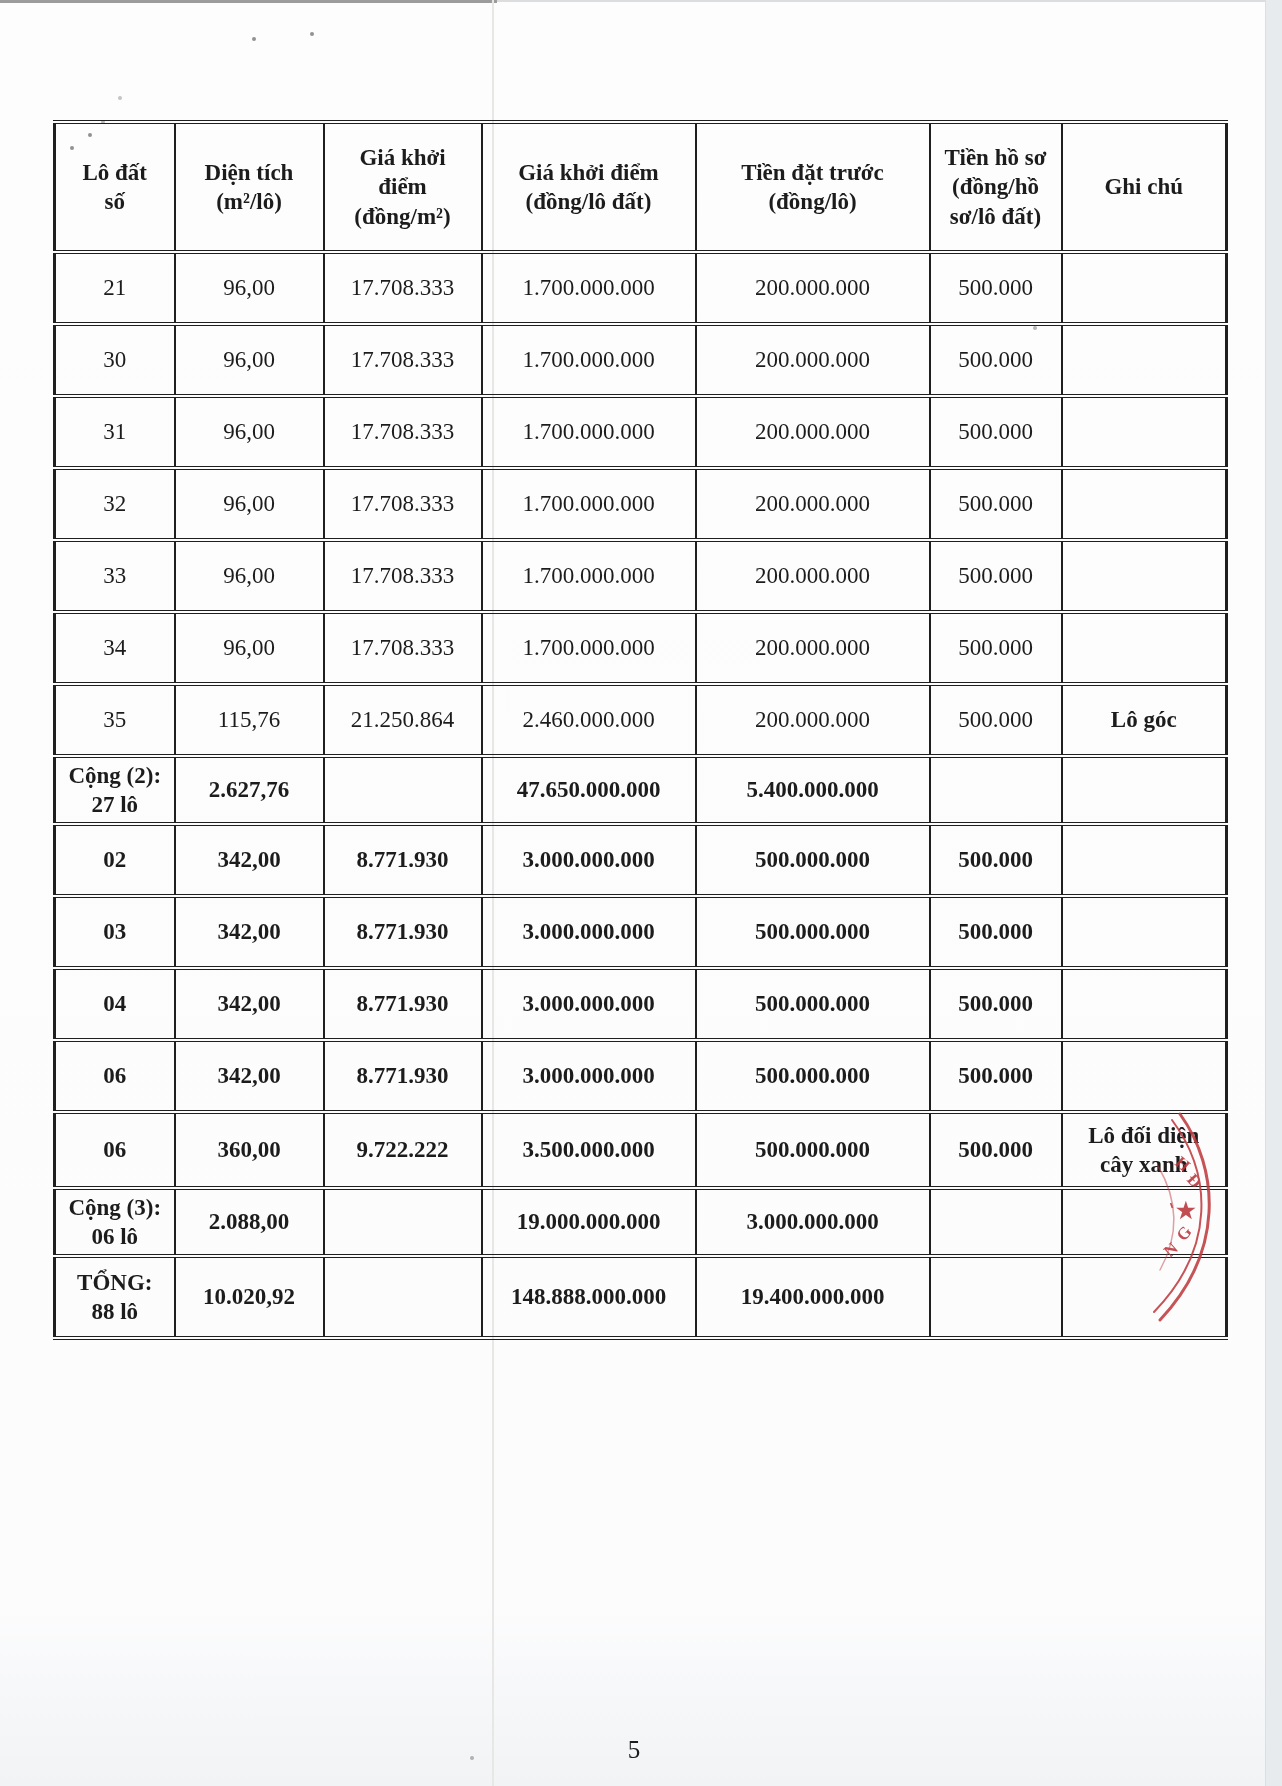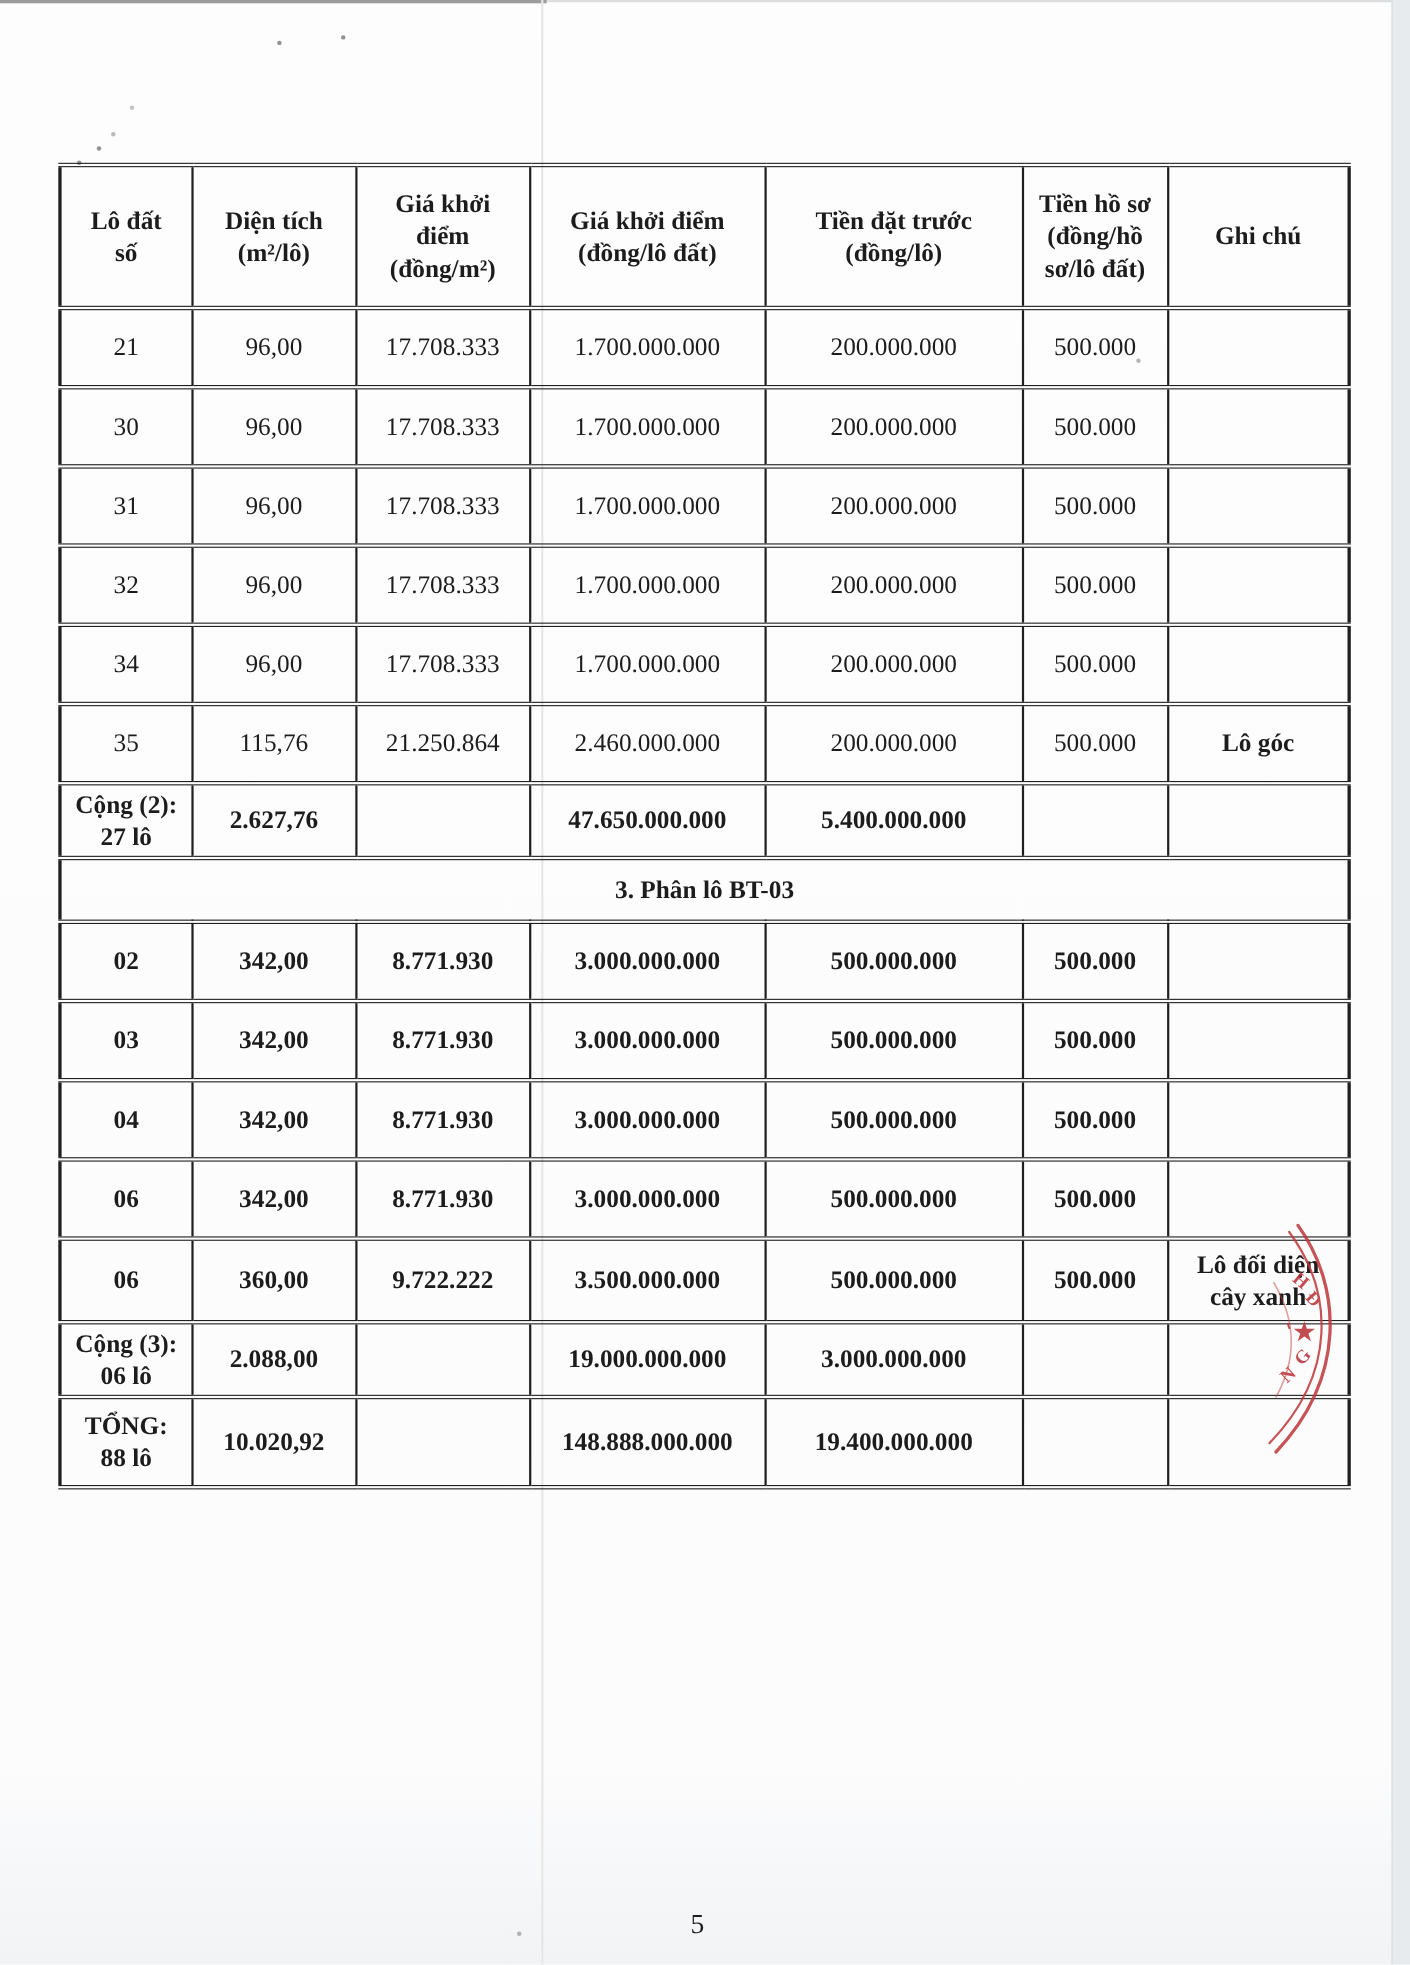--- a/index.html
+++ b/index.html
@@ -8,21 +8,21 @@
     background:linear-gradient(180deg,#fdfdfe 0%,#fcfcfd 90%,#f1f3f5 100%);
     font-family:"Liberation Serif","DejaVu Serif",serif;color:#1c1c1c;
   }
   .fold-line{position:absolute;left:492px;top:0;width:2px;height:1786px;background:#e7e7e5;}
   .edge-strip{position:absolute;right:0;top:0;width:16px;height:1786px;background:#e8ebee;border-left:1px solid #dbdfe3;}
   .top-edge{position:absolute;left:0;top:0;width:497px;height:3px;background:#4d4d4d;opacity:.55;}
   .top-edge-faint{position:absolute;left:497px;top:0;width:785px;height:2px;background:#9aa0a6;opacity:.35;}
   .speck{position:absolute;width:4px;height:4px;border-radius:50%;background:#6d6d6d;opacity:.75;}
 
   table.tbl{
-    position:absolute;left:53px;top:148px;width:1172px;
+    position:absolute;left:53px;top:120px;width:1172px;
     border-collapse:collapse;table-layout:fixed;background:transparent;
     border-left:3px solid #1f1f1f;border-right:3px solid #1f1f1f;
   }
   .tbl th,.tbl td{
     border:2px solid #1f1f1f;
     border-top:4px double #1f1f1f;border-bottom:4px double #1f1f1f;
     padding:0 6px;text-align:center;vertical-align:middle;
     font-size:23px;line-height:1.28;white-space:pre-line;overflow:hidden;
   }
   .tbl th{font-weight:bold;}
@@ -120,20 +120,29 @@
     <tr class="h-row">
       <td>32</td>
       <td>96,00</td>
       <td class="num-r">17.708.333</td>
       <td class="num-r">1.700.000.000</td>
       <td class="num-r-md">200.000.000</td>
       <td class="num-r-lg">500.000</td>
       <td class="note"></td>
     </tr>
     <tr class="h-row">
+      <td>33</td>
+      <td>96,00</td>
+      <td class="num-r">17.708.333</td>
+      <td class="num-r">1.700.000.000</td>
+      <td class="num-r-md">200.000.000</td>
+      <td class="num-r-lg">500.000</td>
+      <td class="note"></td>
+    </tr>
+    <tr class="h-row">
       <td>34</td>
       <td>96,00</td>
       <td class="num-r">17.708.333</td>
       <td class="num-r">1.700.000.000</td>
       <td class="num-r-md">200.000.000</td>
       <td class="num-r-lg">500.000</td>
       <td class="note"></td>
     </tr>
     <tr class="h-row">
       <td>35</td>
@@ -146,23 +155,20 @@
     </tr>
     <tr class="h-sum sum">
       <td>Cộng (2):
 27 lô</td>
       <td>2.627,76</td>
       <td></td>
       <td class="num-r">47.650.000.000</td>
       <td class="num-r-md">5.400.000.000</td>
       <td></td>
       <td></td>
-    </tr>
-    <tr class="h-sec">
-      <td class="section-cell" colspan="7">3. Phân lô BT-03</td>
     </tr>
     <tr class="h-row r3">
       <td>02</td>
       <td>342,00</td>
       <td class="num-r">8.771.930</td>
       <td class="num-r">3.000.000.000</td>
       <td class="num-r-md">500.000.000</td>
       <td class="num-r-lg">500.000</td>
       <td class="note"></td>
     </tr>

